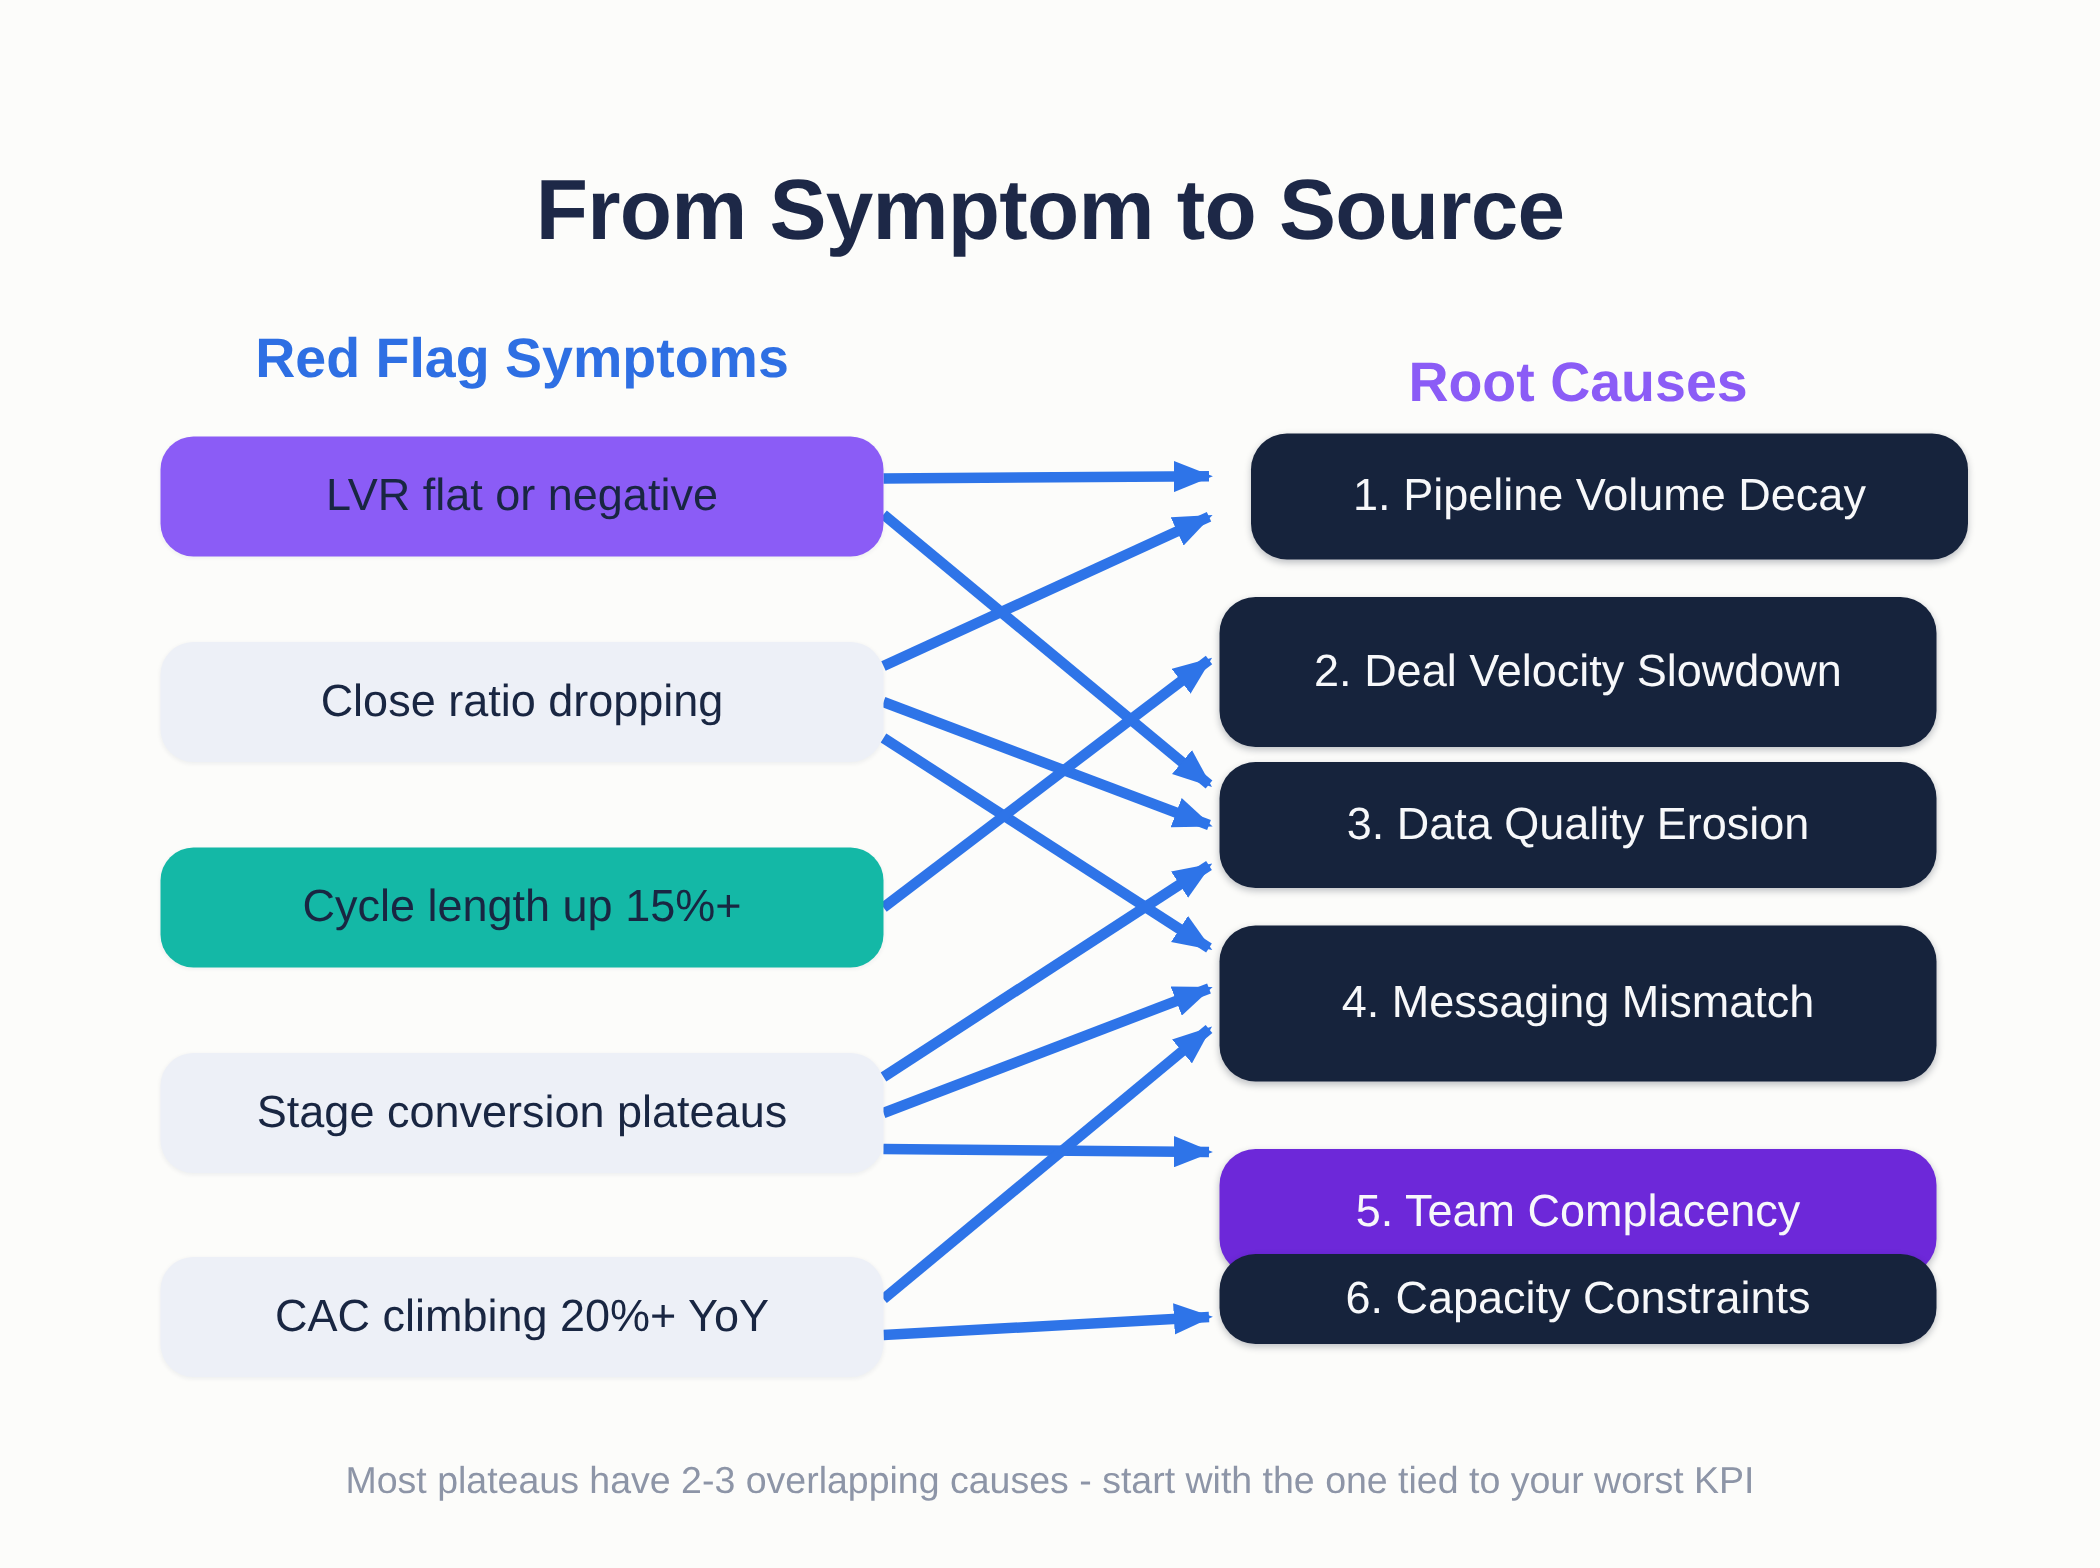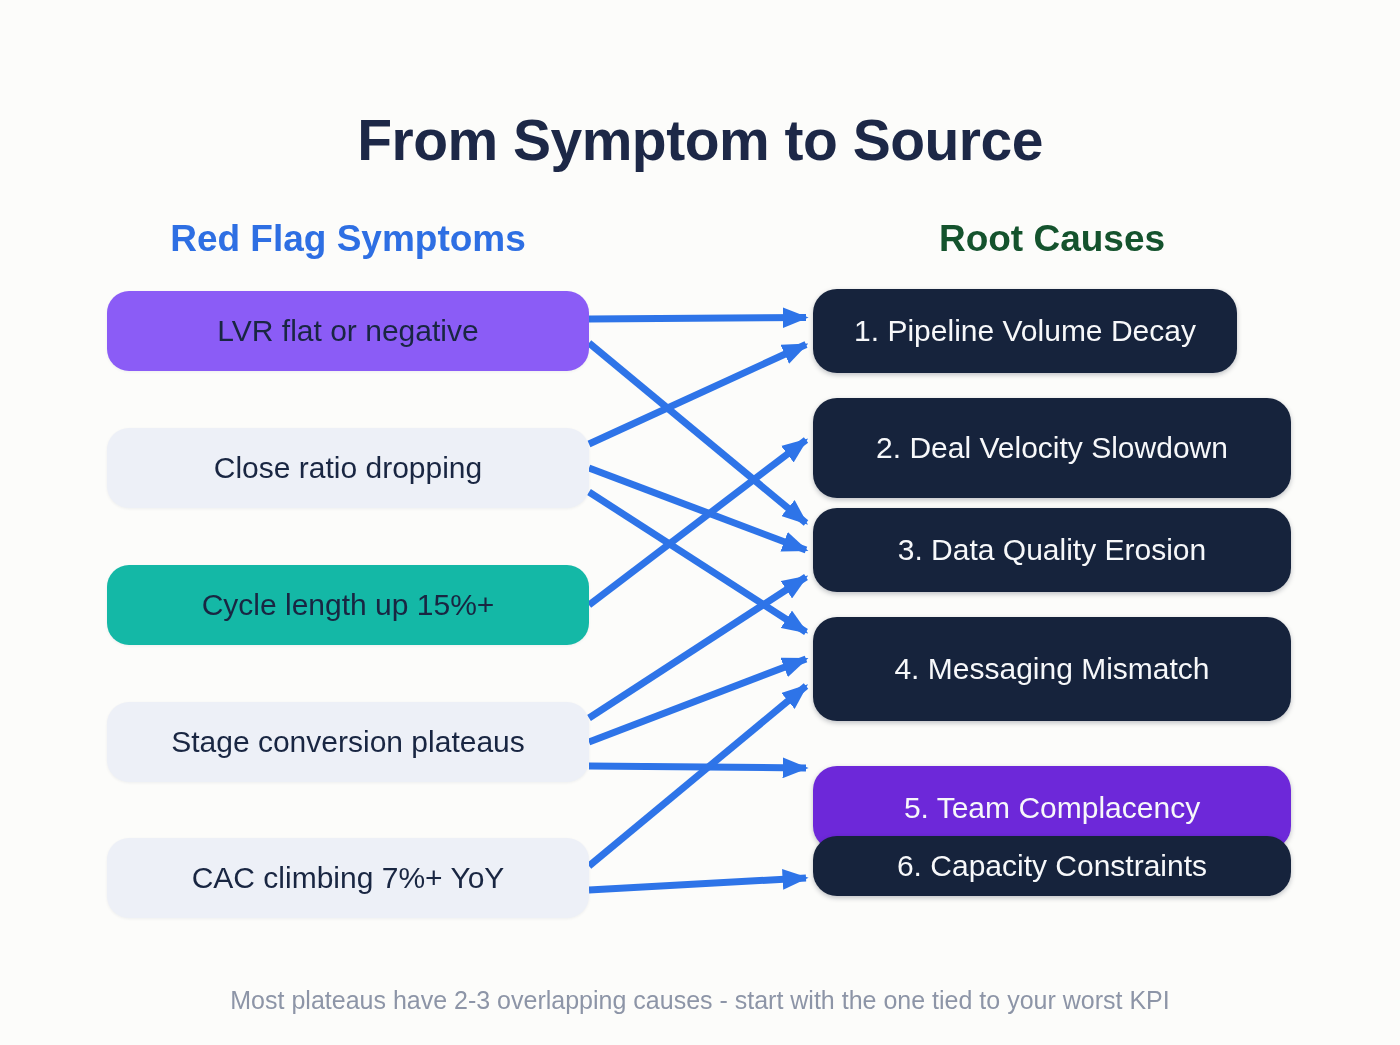--- a/index.html
+++ b/index.html
@@ -33,21 +33,21 @@
     font-size:30px;color:#192642;
     box-shadow:0 1px 3px rgba(20,30,60,0.06);
   }
   .box.cause{
     border-radius:24px;
     font-size:30px;color:#f7f8fa;
     box-shadow:0 2px 5px rgba(10,20,40,0.25);
   }
   .footer{
     position:absolute;top:973px;left:0;width:1400px;
-    text-align:center;font-size:25px;color:#8d95a7;margin-top:13px;
+    text-align:center;font-size:25px;color:#8d95a7;
   }
 </style>
 </head>
 <body style="background: rgb(252, 252, 250);">
 
 <div class="canvas">
 
   <svg id="arrow-layer" viewBox="0 0 1400 1045" xmlns="http://www.w3.org/2000/svg">
     <defs>
       <marker id="ah" viewBox="0 0 10 8" refX="9" refY="4" markerWidth="26" markerHeight="21" markerUnits="userSpaceOnUse" orient="auto">
@@ -66,41 +66,41 @@
         <line x1="589" y1="766" x2="806" y2="768" stroke="#2e74e8" stroke-width="7" marker-end="url(#ah)"></line>
         <line x1="589" y1="866" x2="806" y2="686" stroke="#2e74e8" stroke-width="7" marker-end="url(#ah)"></line>
         <line x1="589" y1="890" x2="806" y2="878" stroke="#2e74e8" stroke-width="7" marker-end="url(#ah)"></line>
       </g>
   </svg>
 
   <h1 class="title" style="color: rgb(29, 40, 71);"><br><span>From Symptom to Source</span></h1>
 
   <div class="col-header symptoms-header" style="color: rgb(46, 111, 227);">Red Flag Symptoms</div>
 
-  <div class="col-header causes-header" style="color: #14532d;">Root Causes</div>
+  <div class="col-header causes-header" style="color: #8b5cf6; margin-top: 16px;">Root Causes</div>
 
   <div id="symptom-col">
       <div class="box sym" style="left: 107px; top: 291px; width: 482px; height: 80px; background: #8b5cf6;">
         <span>LVR flat or negative</span>
       </div>
       <div class="box sym" style="left: 107px; top: 428px; width: 482px; height: 80px; background: rgb(237, 240, 247);">
         <span>Close ratio dropping</span>
       </div>
       <div class="box sym" style="left: 107px; top: 565px; width: 482px; height: 80px; background: #14b8a6;">
         <span>Cycle length up 15%+</span>
       </div>
       <div class="box sym" style="left: 107px; top: 702px; width: 482px; height: 80px; background: rgb(237, 240, 247);">
         <span>Stage conversion plateaus</span>
       </div>
       <div class="box sym" style="left: 107px; top: 838px; width: 482px; height: 80px; background: rgb(237, 240, 247);">
-        <span>CAC climbing 7%+ YoY</span>
+        <span>CAC climbing 20%+ YoY</span>
       </div>
     </div>
   <div id="cause-col">
-      <div class="box cause" style="left: 813px; top: 289px; width: 424px; height: 84px; background: rgb(22, 35, 60);">
+      <div class="box cause" style="left: 834px; top: 289px; width: 478px; height: 84px; background: rgb(22, 35, 60);">
         <span>1. Pipeline Volume Decay</span>
       </div>
       <div class="box cause" style="left: 813px; top: 398px; width: 478px; height: 100px; background: rgb(22, 35, 60);">
         <span>2. Deal Velocity Slowdown</span>
       </div>
       <div class="box cause" style="left: 813px; top: 508px; width: 478px; height: 84px; background: rgb(22, 35, 60);">
         <span>3. Data Quality Erosion</span>
       </div>
       <div class="box cause" style="left: 813px; top: 617px; width: 478px; height: 104px; background: rgb(22, 35, 60);">
         <span>4. Messaging Mismatch</span>

